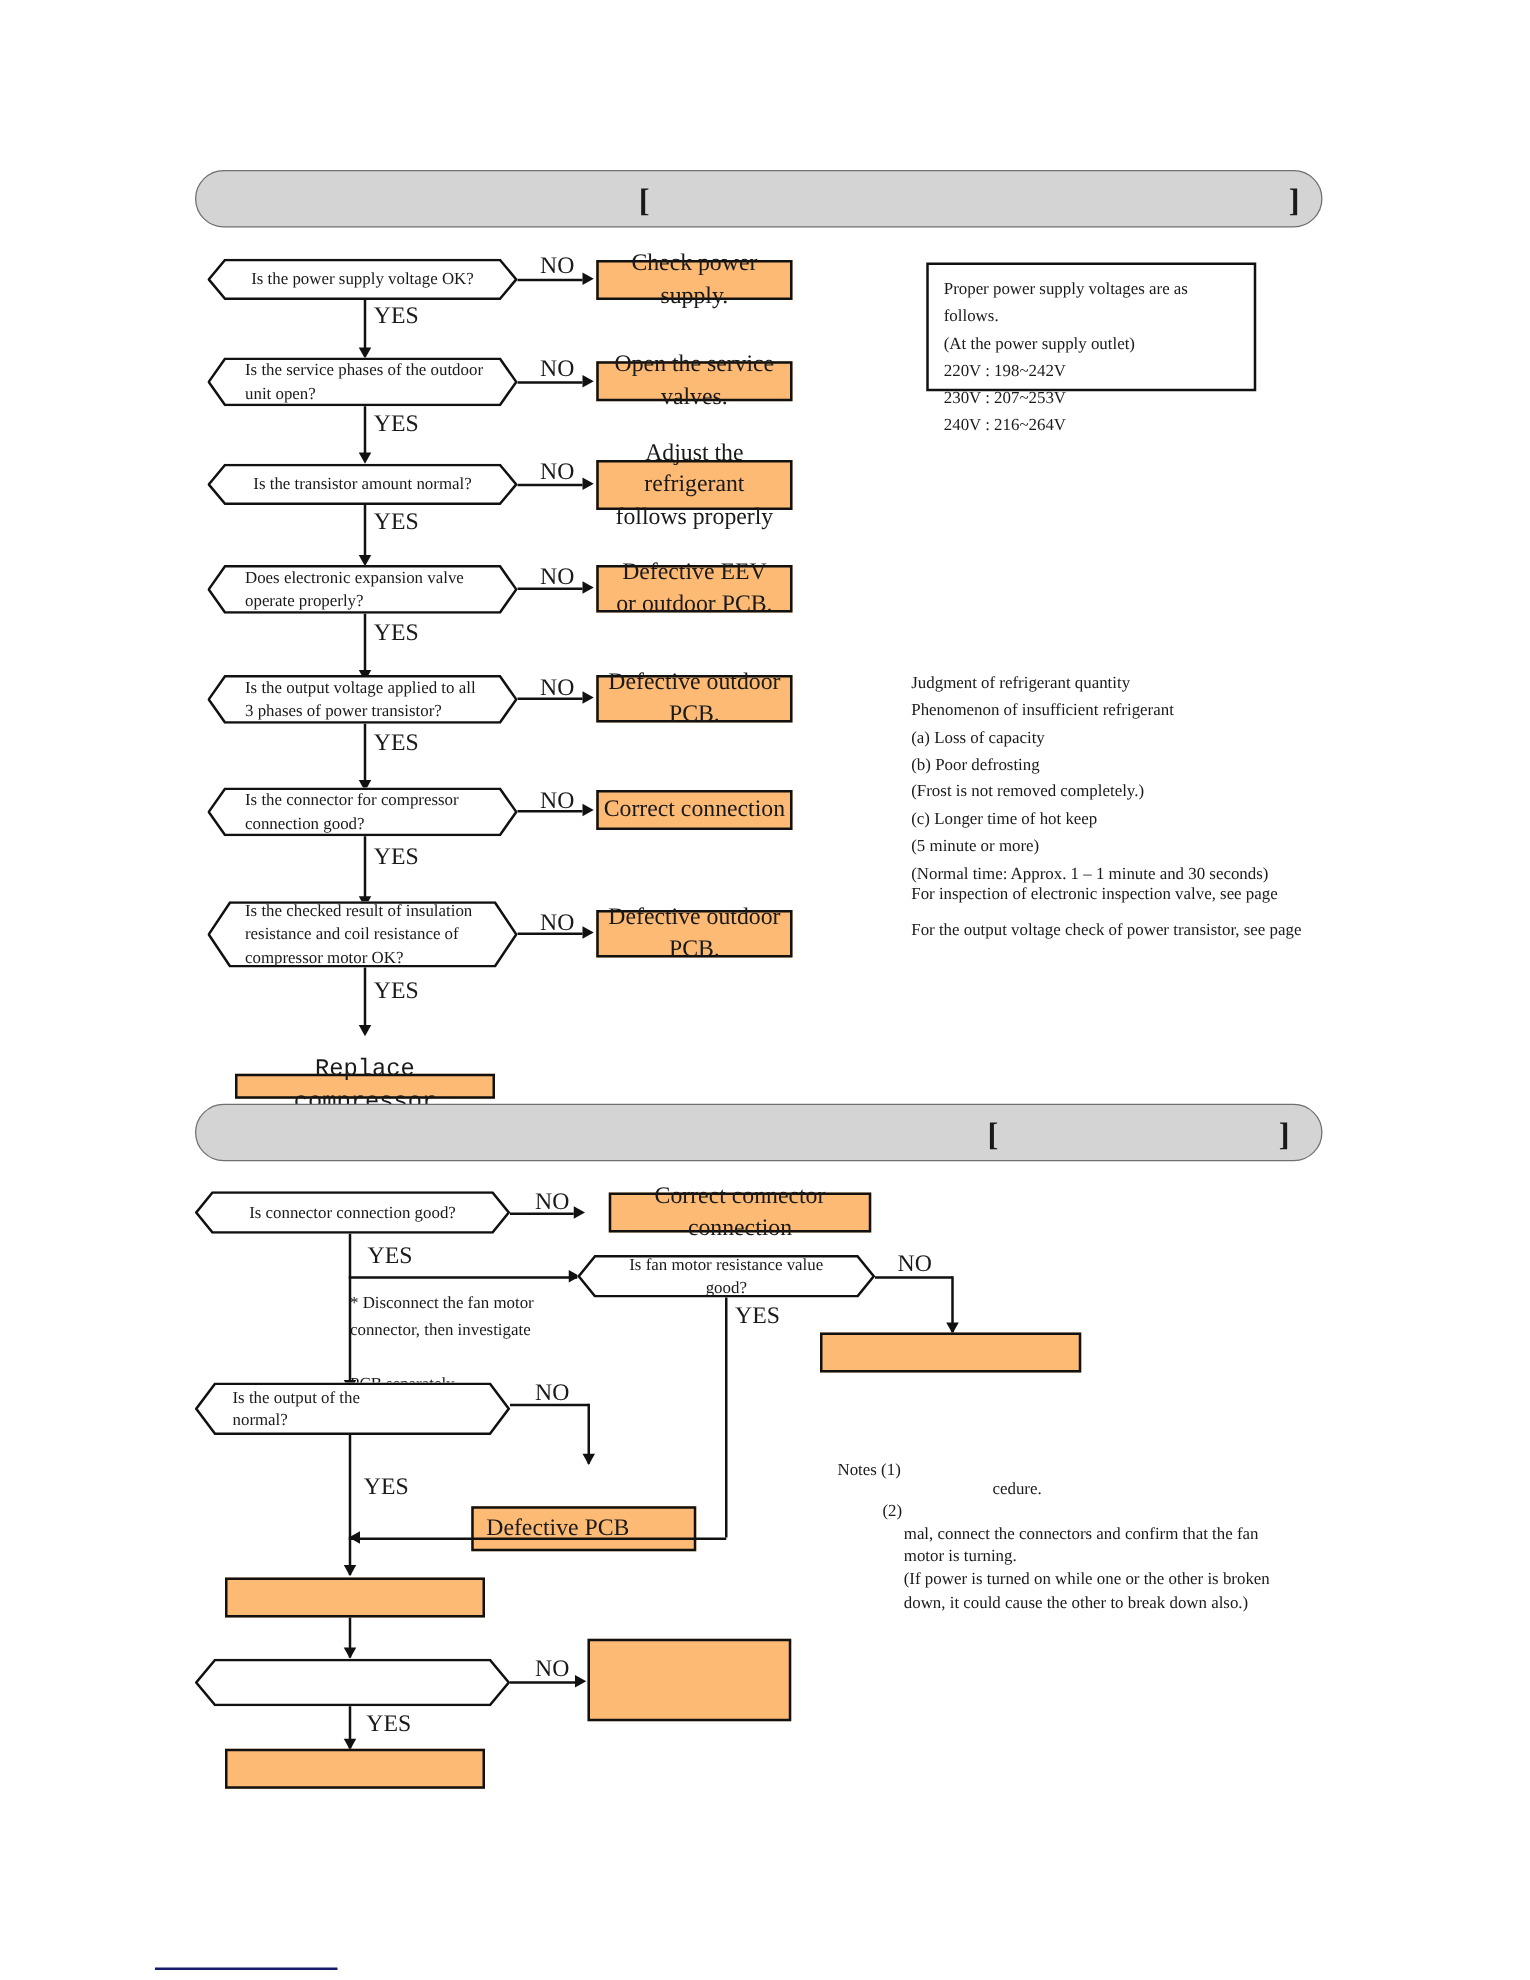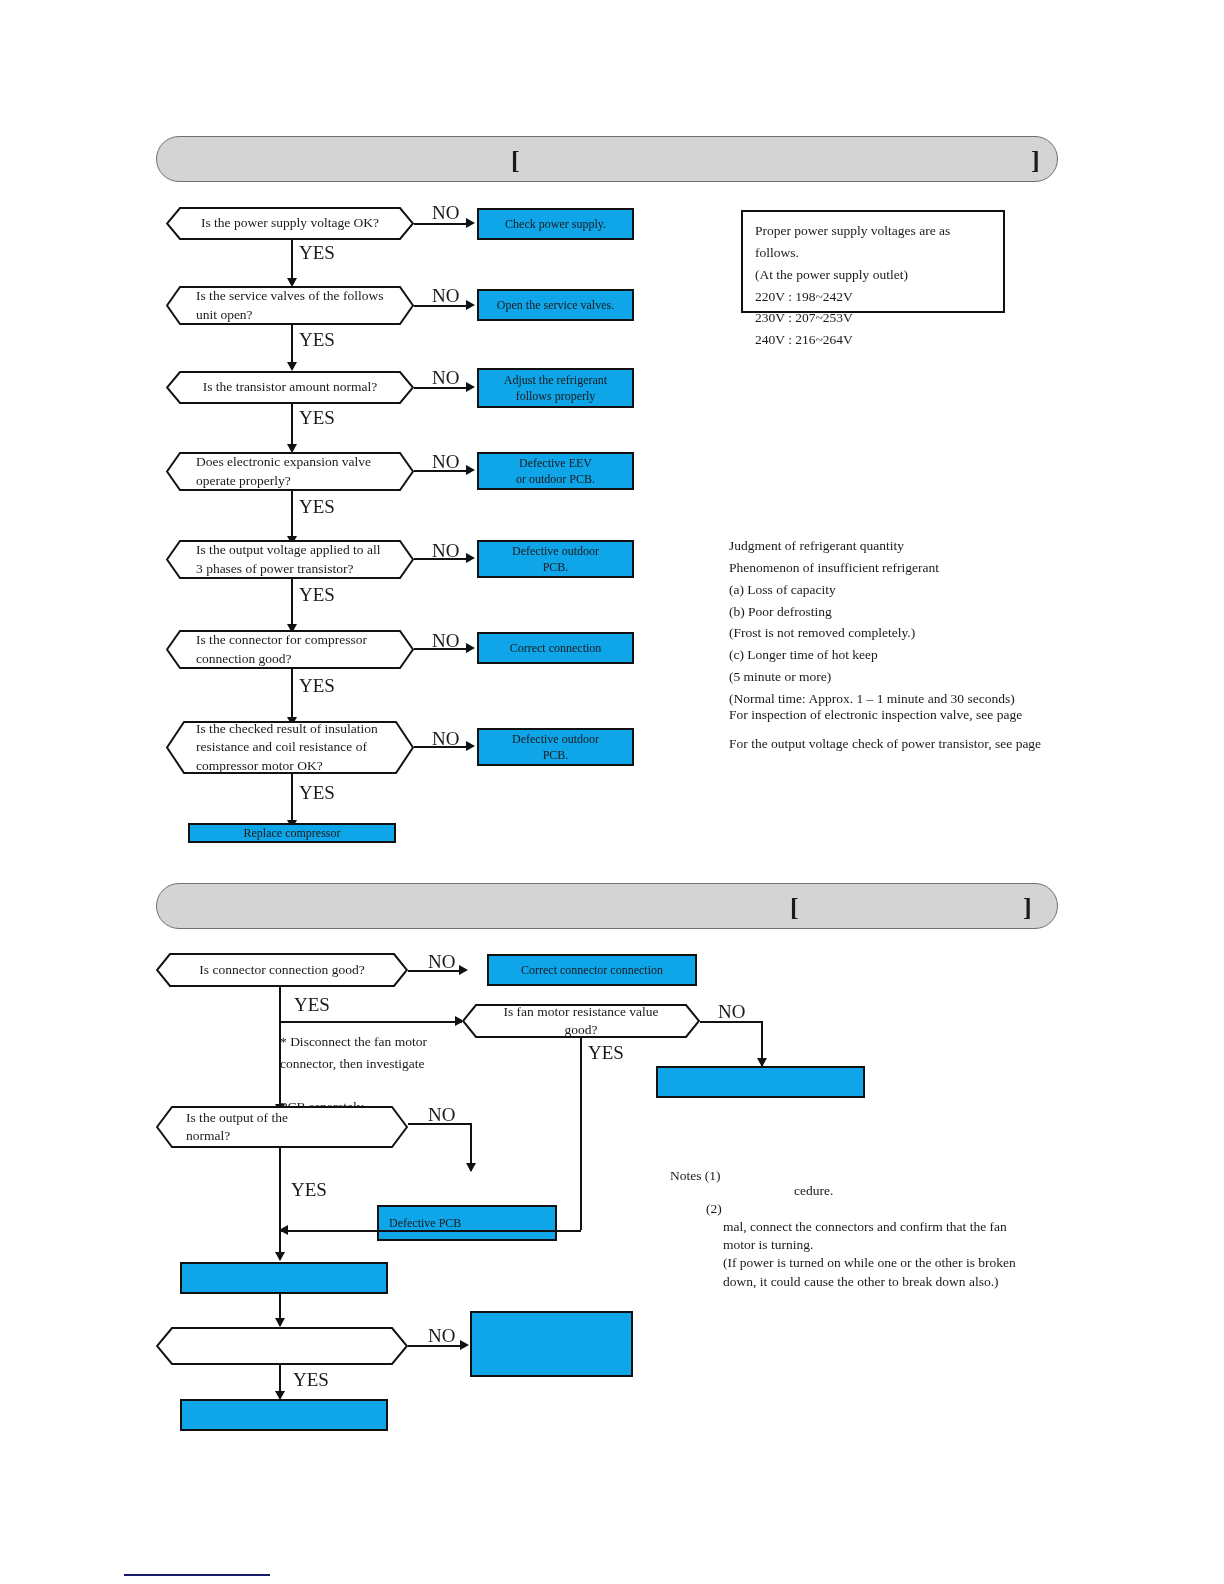--- a/index.html
+++ b/index.html
@@ -33,26 +33,26 @@
     font-size:15px;
     white-space:pre;
     line-height:1;
   }
 
   
   .rect {
     position:absolute;
     box-sizing:border-box;
     border:2px solid #111;
-    background:#0ea5e9;
+    background:#fdba74;
     display:flex;
     align-items:center;
     justify-content:center;
     text-align:center;
-    font-size:12px;
+    font-size:19px;
     line-height:1.35;
     white-space:pre-line;
   }
   .rect.left { justify-content:flex-start; padding-left:10px; text-align:left;margin-top:28px; }
 
   .hex {
     position:absolute;
     box-sizing:border-box;
     background:#fff;
     font-size:13.5px;
@@ -150,21 +150,21 @@
   <div class="arrow-right" style="left:466px; top:218px;"></div>
   <span class="elabel" style="left:432px; top:203px;">NO</span>
   <div class="vline" style="left:291px; top:240px; height:39px;"></div>
   <div class="arrow-down" style="left:287px; top:278px;"></div>
   <span class="elabel" style="left:299px; top:243px;">YES</span>
 
   <div class="hex" style="left:166px; top:286px; width:248px; height:39px;">
     <svg class="hexshape" viewBox="0 0 248 39" preserveAspectRatio="none">
       <polygon points="14,1 234,1 247,19.5 234,38 14,38 1,19.5" fill="#fff" stroke="#111" stroke-width="2" vector-effect="non-scaling-stroke"></polygon>
     </svg>
-    <div class="hexlabel">Is the service valves of the follows
+    <div class="hexlabel">Is the service phases of the outdoor
 unit open?</div>
   </div>
   <div class="rect" style="left:477px; top:289px; width:157px; height:32px;">Open the service valves.</div>
   <div class="hline" style="left:414px; top:305px; width:52px;"></div>
   <div class="arrow-right" style="left:466px; top:300px;"></div>
   <span class="elabel" style="left:432px; top:286px;">NO</span>
   <div class="vline" style="left:291px; top:325px; height:39px;"></div>
   <div class="arrow-down" style="left:287px; top:362px;"></div>
   <span class="elabel" style="left:299px; top:330px;">YES</span>
 
@@ -240,21 +240,21 @@
   </div>
   <div class="rect" style="left:477px; top:728px; width:157px; height:38px;">Defective outdoor
 PCB.</div>
   <div class="hline" style="left:414px; top:746px; width:52px;"></div>
   <div class="arrow-right" style="left:466px; top:741px;"></div>
   <span class="elabel" style="left:432px; top:729px;">NO</span>
   <div class="vline" style="left:291px; top:774px; height:48px;"></div>
   <div class="arrow-down" style="left:287px; top:820px;"></div>
   <span class="elabel" style="left:299px; top:783px;">YES</span>
 
-  <div class="rect" style="left:188px; top:823px; width:208px; height:20px;">Replace compressor</div>
+  <div class="rect" style="left:188px; top:859px; width:208px; height:20px;font-family:Liberation Mono, monospace;">Replace compressor</div>
 
   <div class="notebox" style="left:741px; top:210px; width:264px; height:103px;">Proper power supply voltages are as follows.
 (At the power supply outlet)
   220V : 198~242V
   230V : 207~253V
   240V : 216~264V</div>
 
   <div class="plaintext" style="left:729px; top:535px; width:330px;">  Judgment of refrigerant quantity
      Phenomenon of insufficient refrigerant
 (a) Loss of capacity

